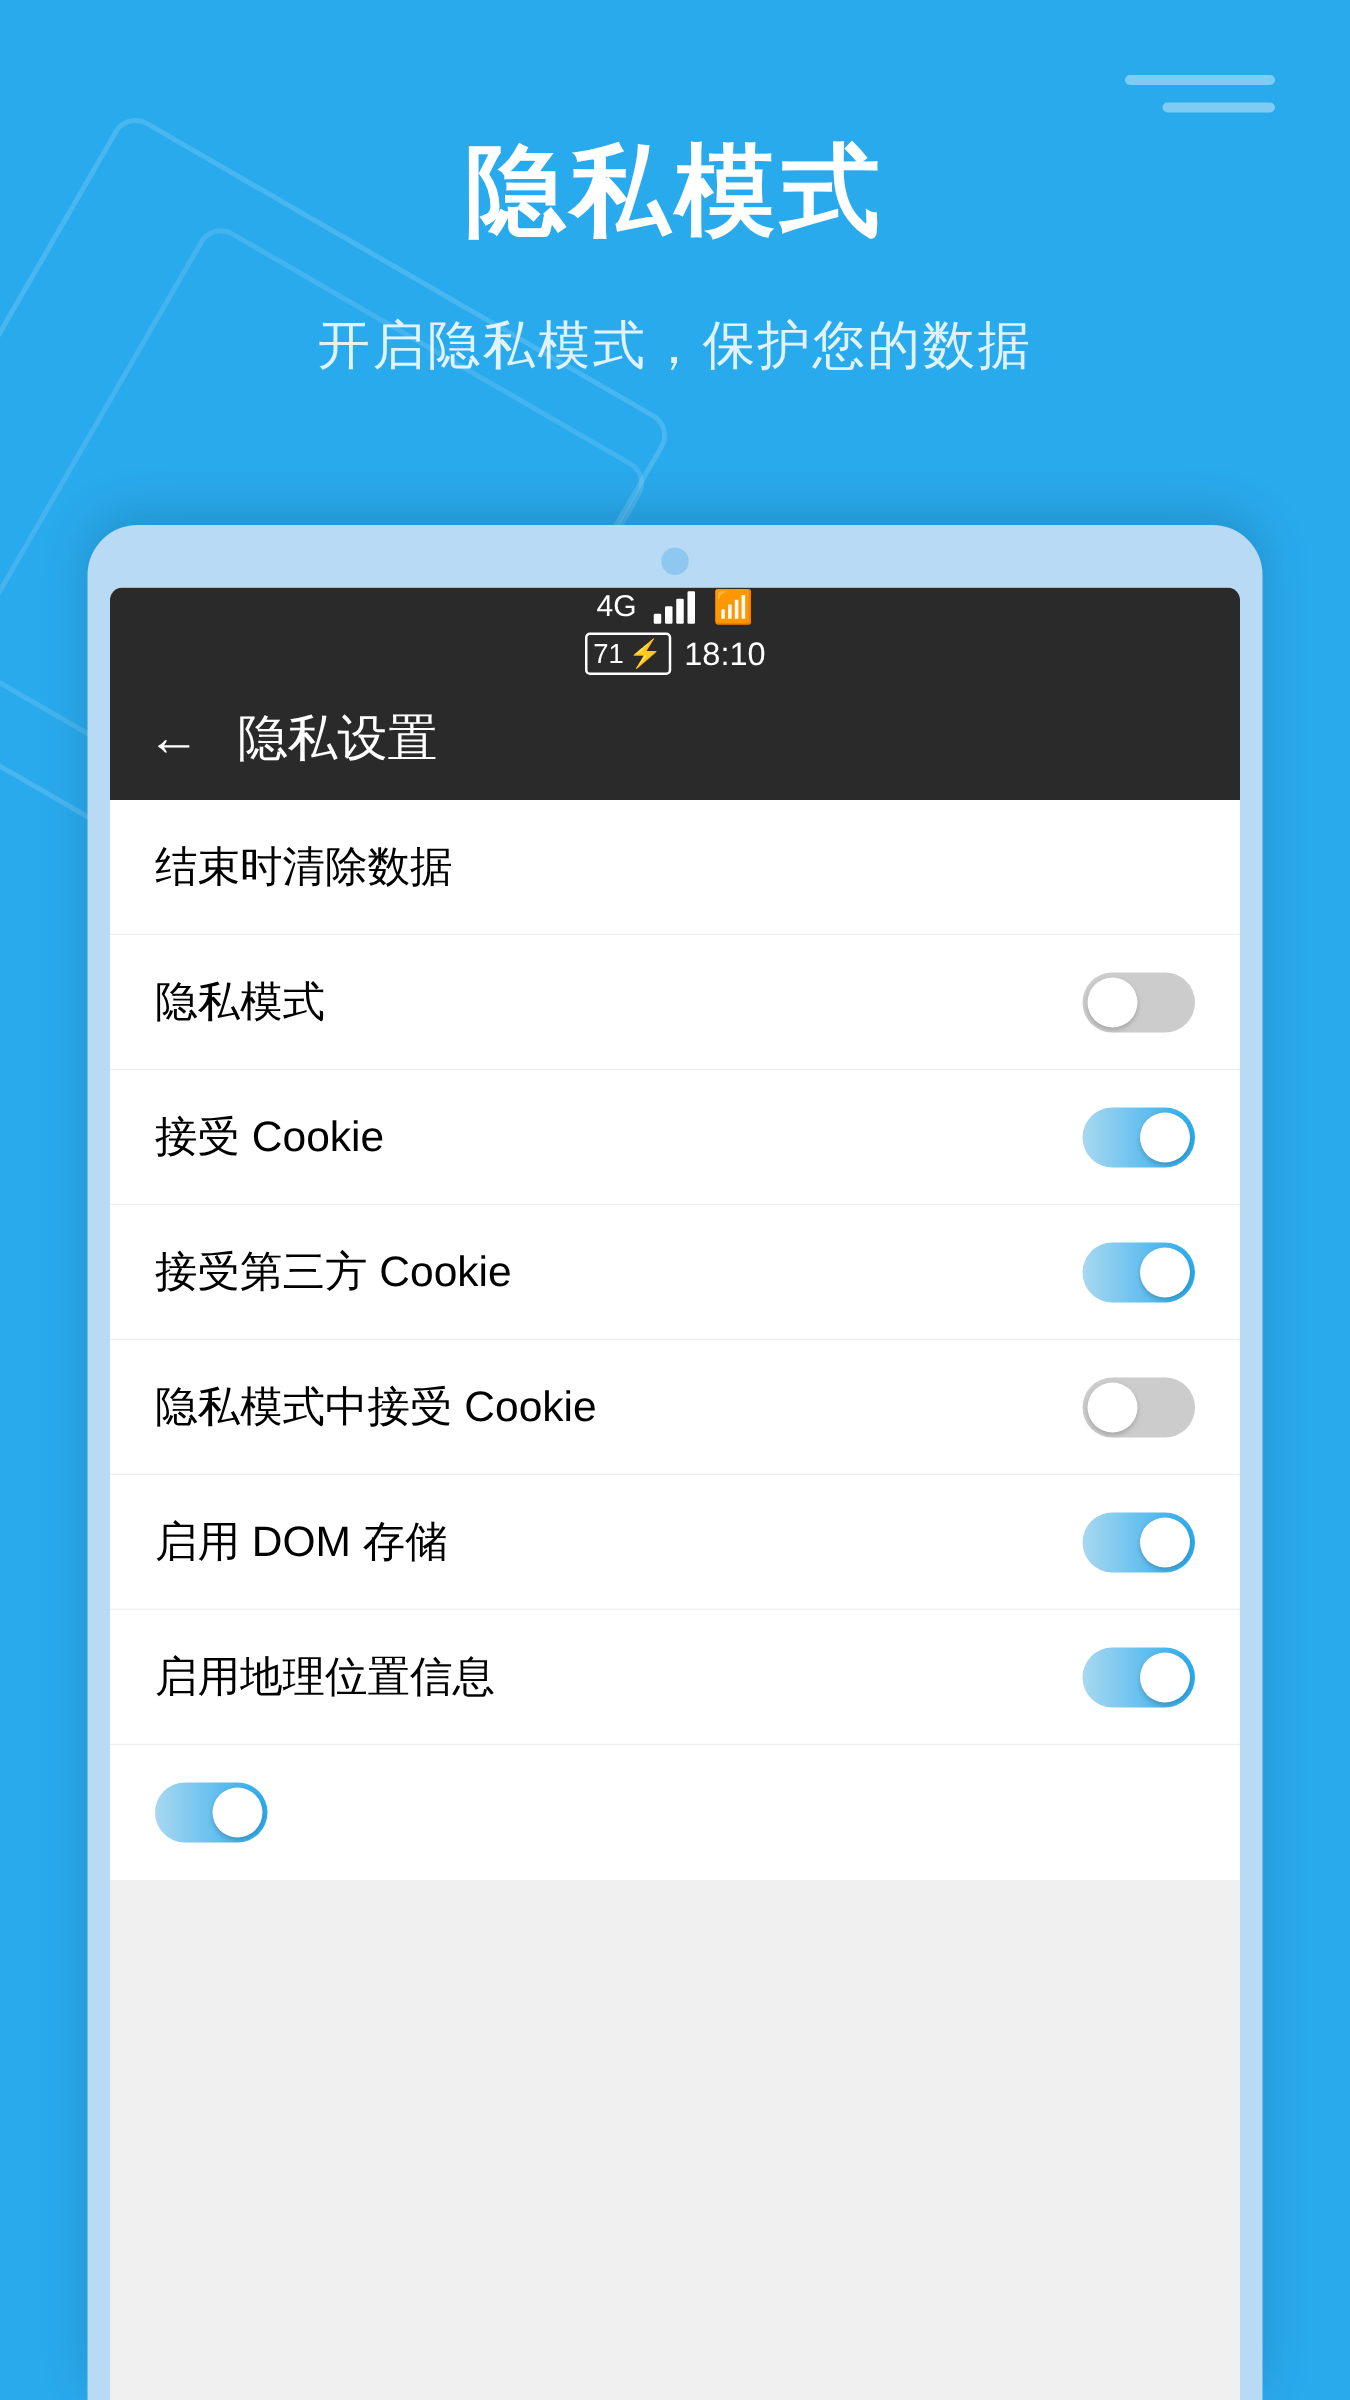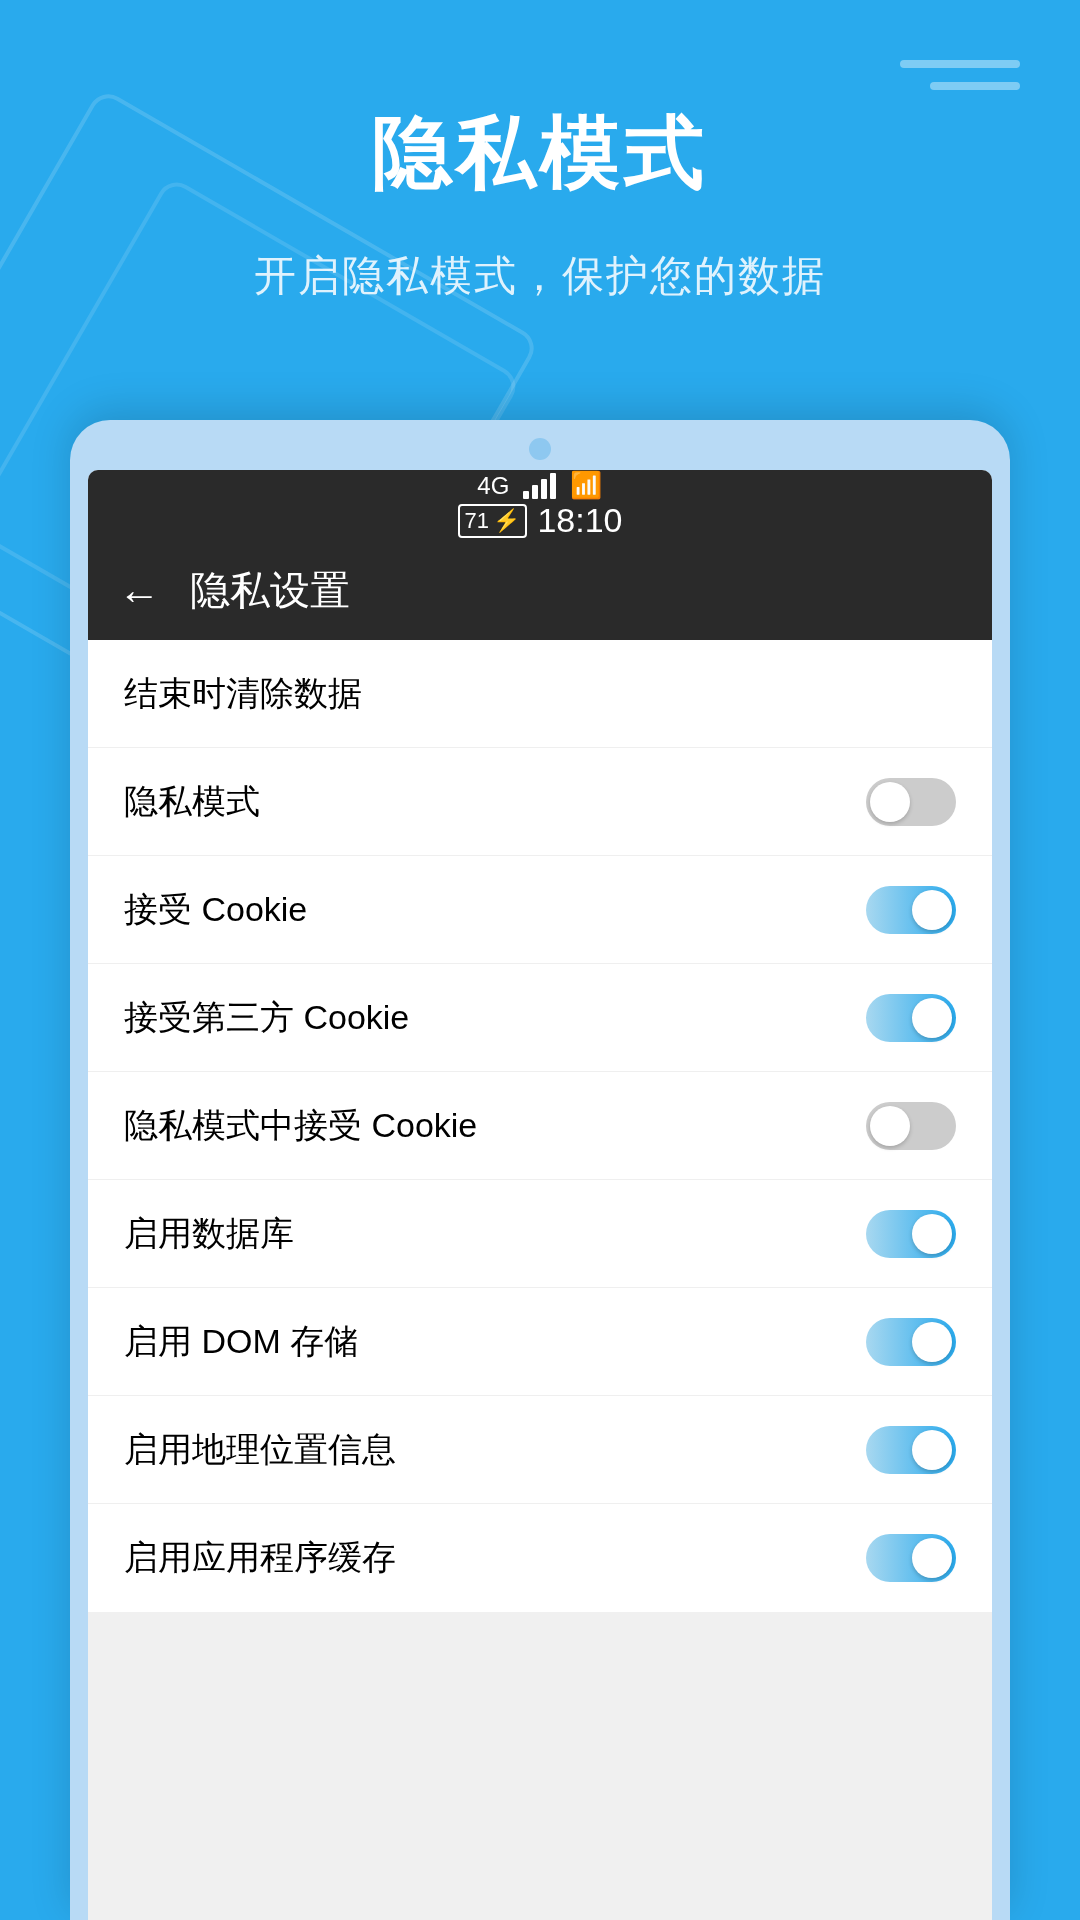--- a/index.html
+++ b/index.html
@@ -147,21 +147,21 @@
       border-radius: 4px;
       padding: 2px 5px;
       color: white;
       font-size: 22px;
       display: flex;
       align-items: flex-end;
       gap: 4px;
     }
     .time-text {
       color: white;
-      font-size: 34px;
+      font-size: 26px;
       font-weight: 500;
     }
 
     
     .app-header {
       background: #2a2a2a;
       height: 100px;
       display: flex;
       align-items: center;
       padding: 0 30px;
@@ -303,39 +303,32 @@
             <div class="toggle-knob"></div>
           </div>
         </div>
         <div class="setting-item">
           <span class="setting-label">隐私模式中接受 Cookie</span>
           <div class="toggle off">
             <div class="toggle-knob"></div>
           </div>
         </div>
         <div class="setting-item">
-          <span class="setting-label">启用数据库</span>
-          <div class="toggle on">
-            <div class="toggle-knob"></div>
-          </div>
-        </div>
-        <div class="setting-item">
           <span class="setting-label">启用 DOM 存储</span>
           <div class="toggle on">
             <div class="toggle-knob"></div>
           </div>
         </div>
         <div class="setting-item">
           <span class="setting-label">启用地理位置信息</span>
           <div class="toggle on">
             <div class="toggle-knob"></div>
           </div>
         </div>
         <div class="setting-item">
-          <span class="setting-label">启用应用程序缓存</span>
           <div class="toggle on">
             <div class="toggle-knob"></div>
           </div>
         </div>
       </div>
 
   </div>
 </div>
 
 </body></html>

